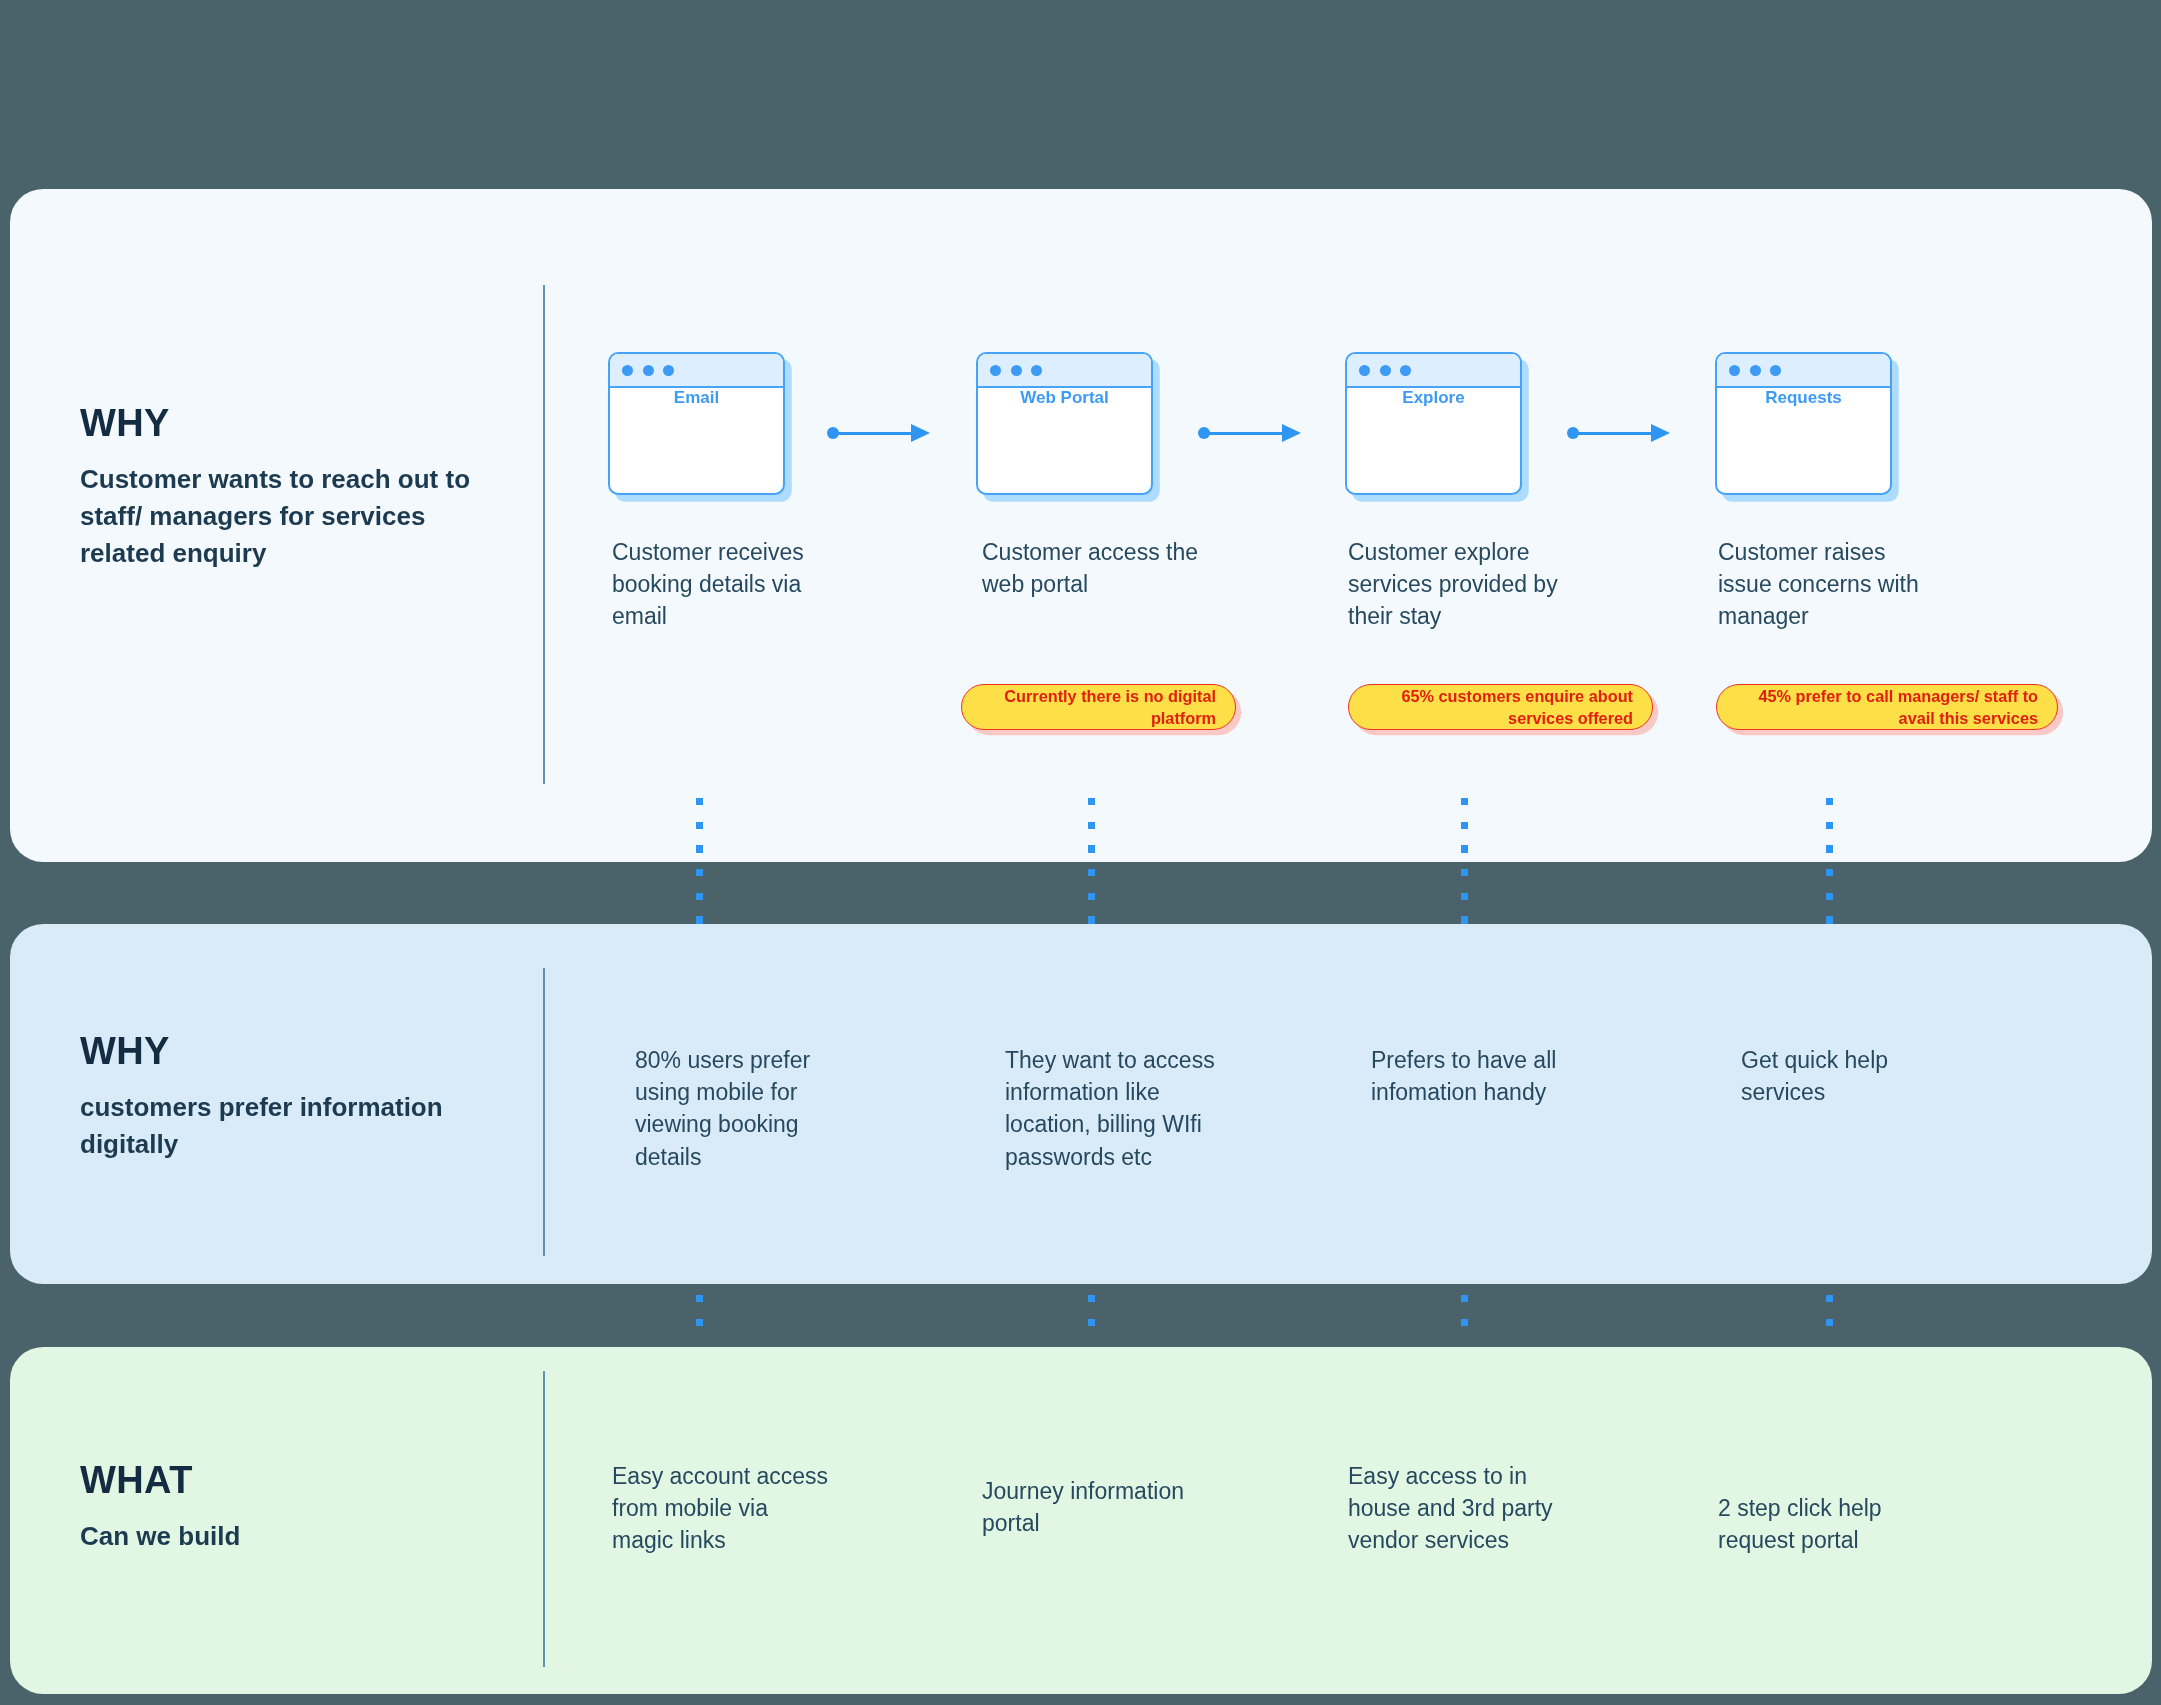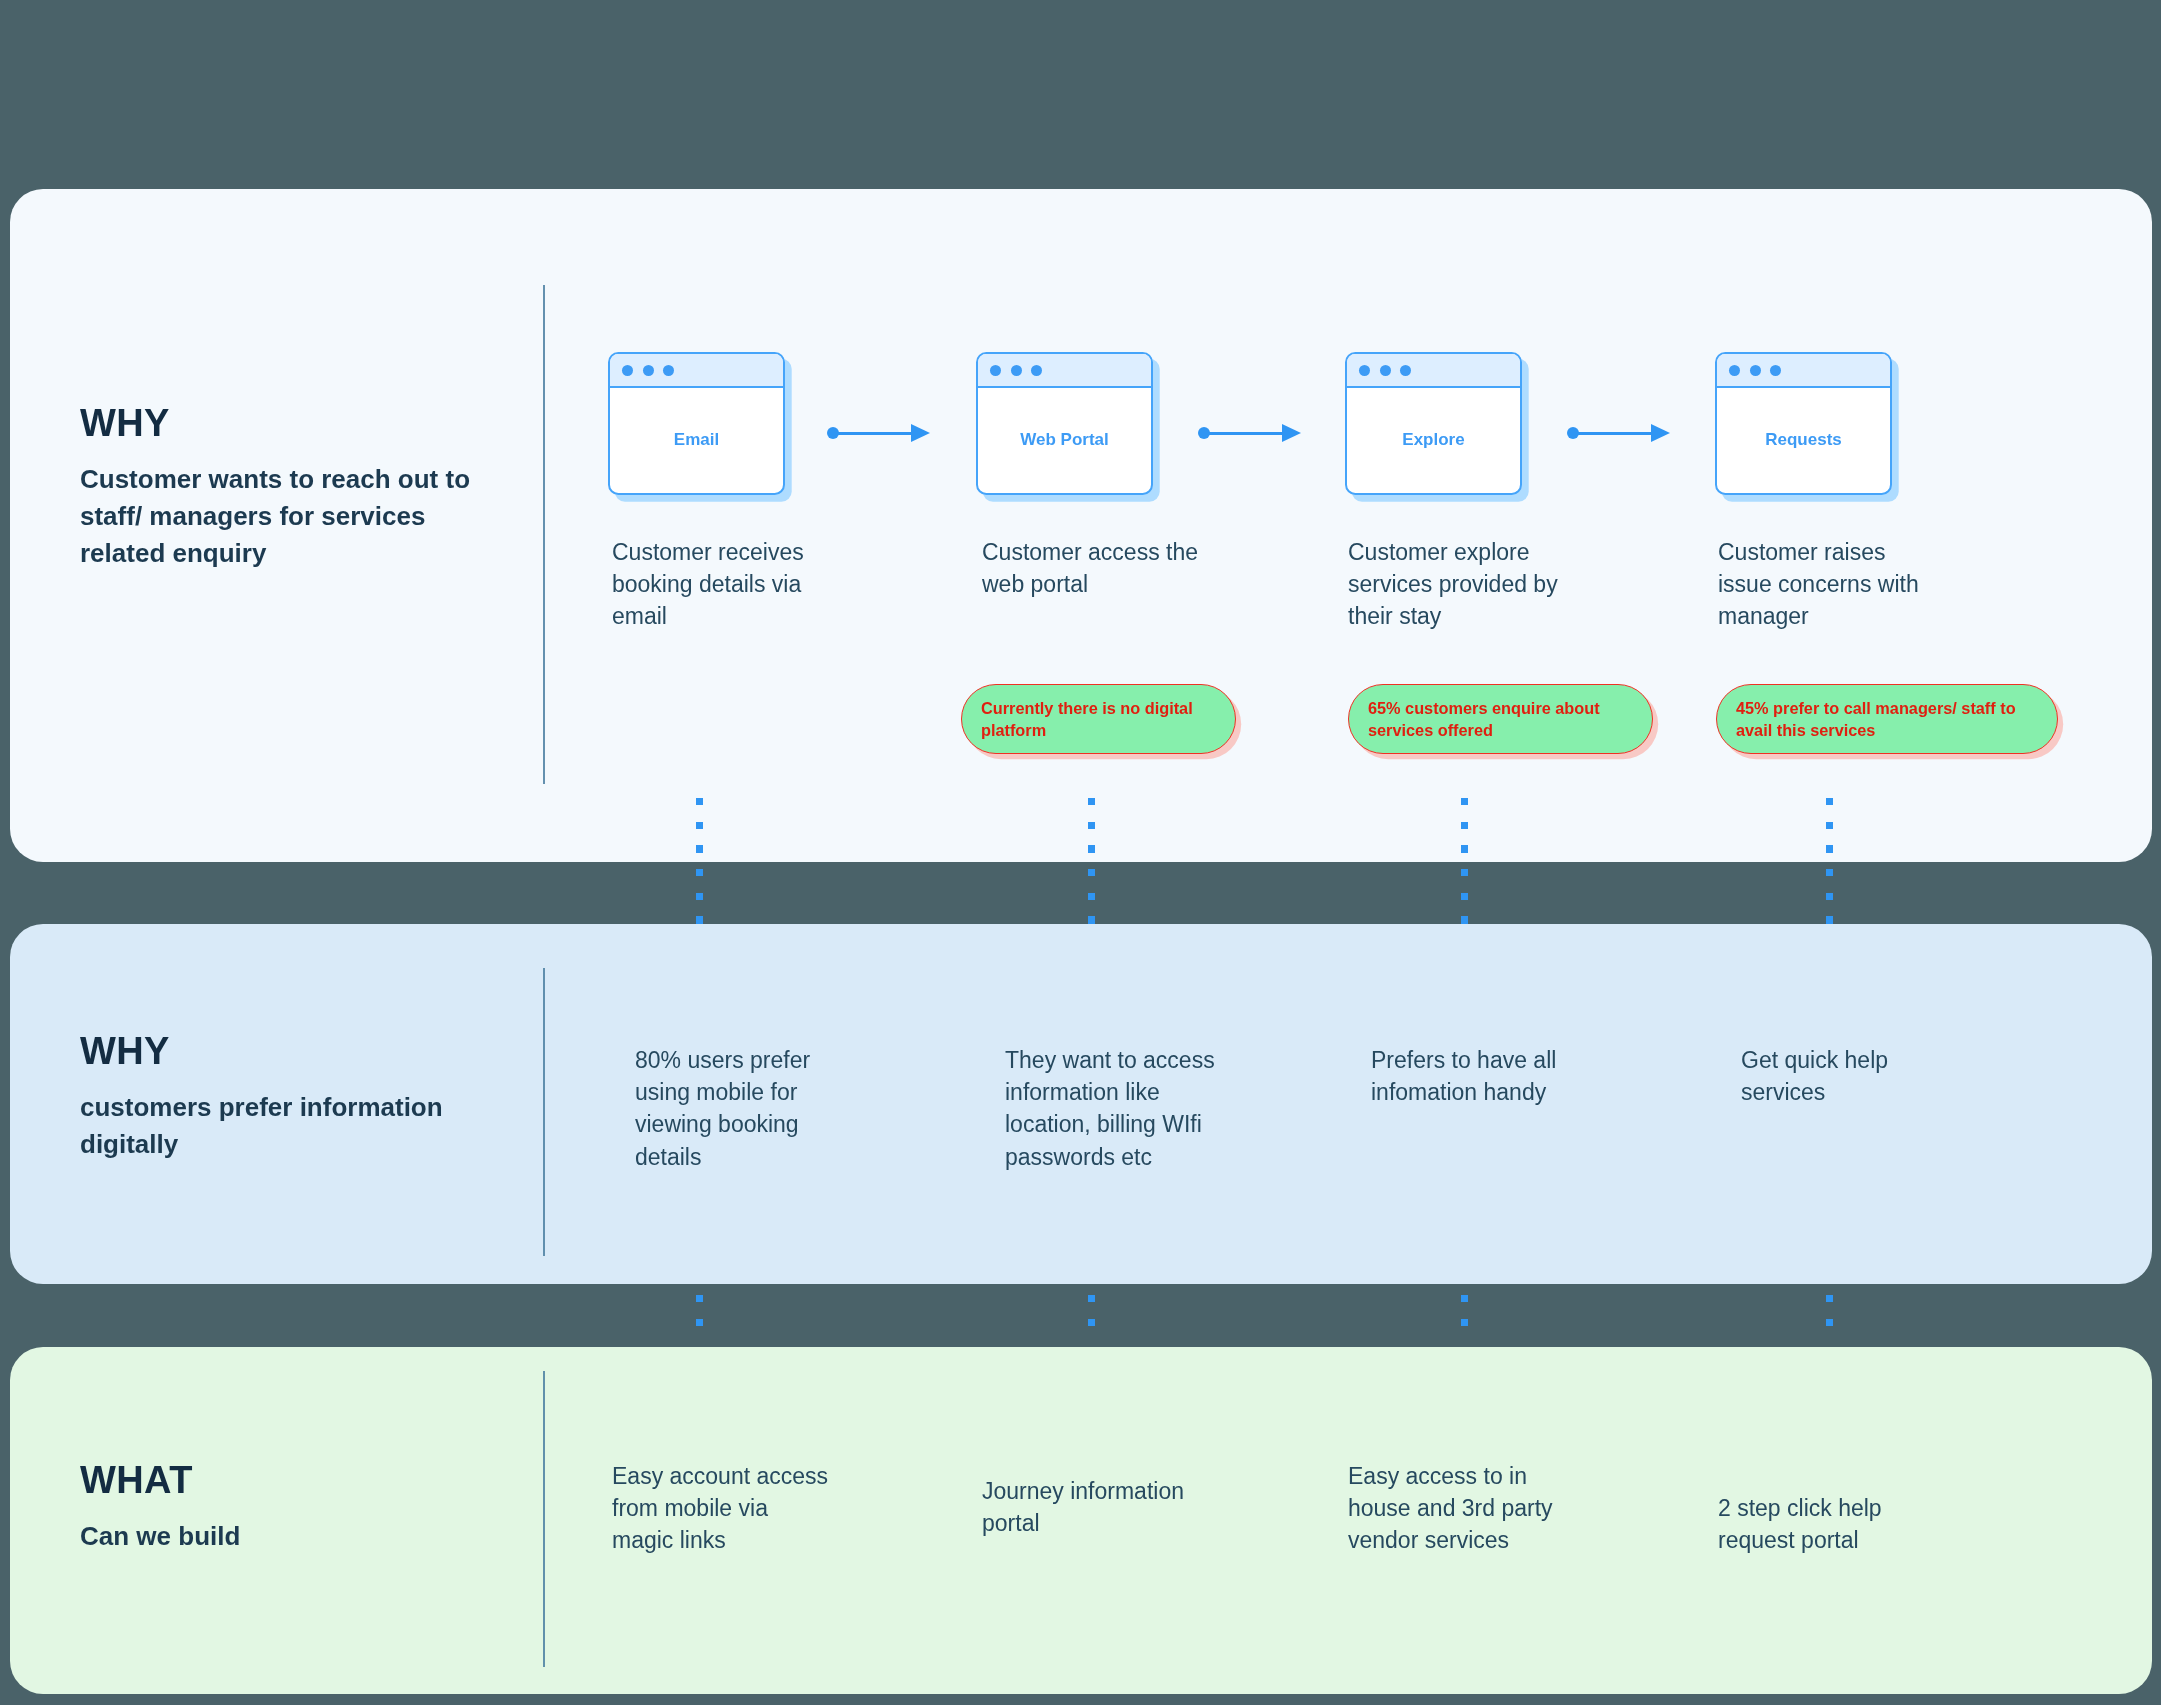--- a/index.html
+++ b/index.html
@@ -97,21 +97,20 @@
     gap: 9.6px;
   }
   .win-dot {
     width: 11px; height: 11px;
     border-radius: 50%;
     background: #3d9bf5;
   }
   .win-body {
     height: calc(100% - 36px);
     display: flex;
-    align-items: center;
     justify-content: center;
   }
   .win-label {
     font-size: 17px;
     font-weight: bold;
     color: #3d9bf5;
   }
 
   
   .arrow { position: absolute; top: 423px; height: 19px; width: 111px; }
@@ -145,28 +144,28 @@
     font-size: 23px;
     color: #26495f;
     line-height: 1.4;
   }
 
   
   .pill {
     position: absolute;
     top: 684px;
     border: 1.5px solid #ef3124;
-    background: #86efac;
+    background: #fde047;
     color: #e01f10;
     border-radius: 370px;
     font-size: 16.3px;
     font-weight: bold;
     line-height: 1.36;
-    text-align: left;
-    padding: 12px 19px;
+    text-align: right;
+    padding: 0 19px;
     box-shadow: 5.2px 5.2px 0 0 #f8c9c5;
   }
 
   
   .col-text {
     position: absolute;
     width: 222px;
     font-size: 23px;
     color: #26495f;
     line-height: 1.4;

